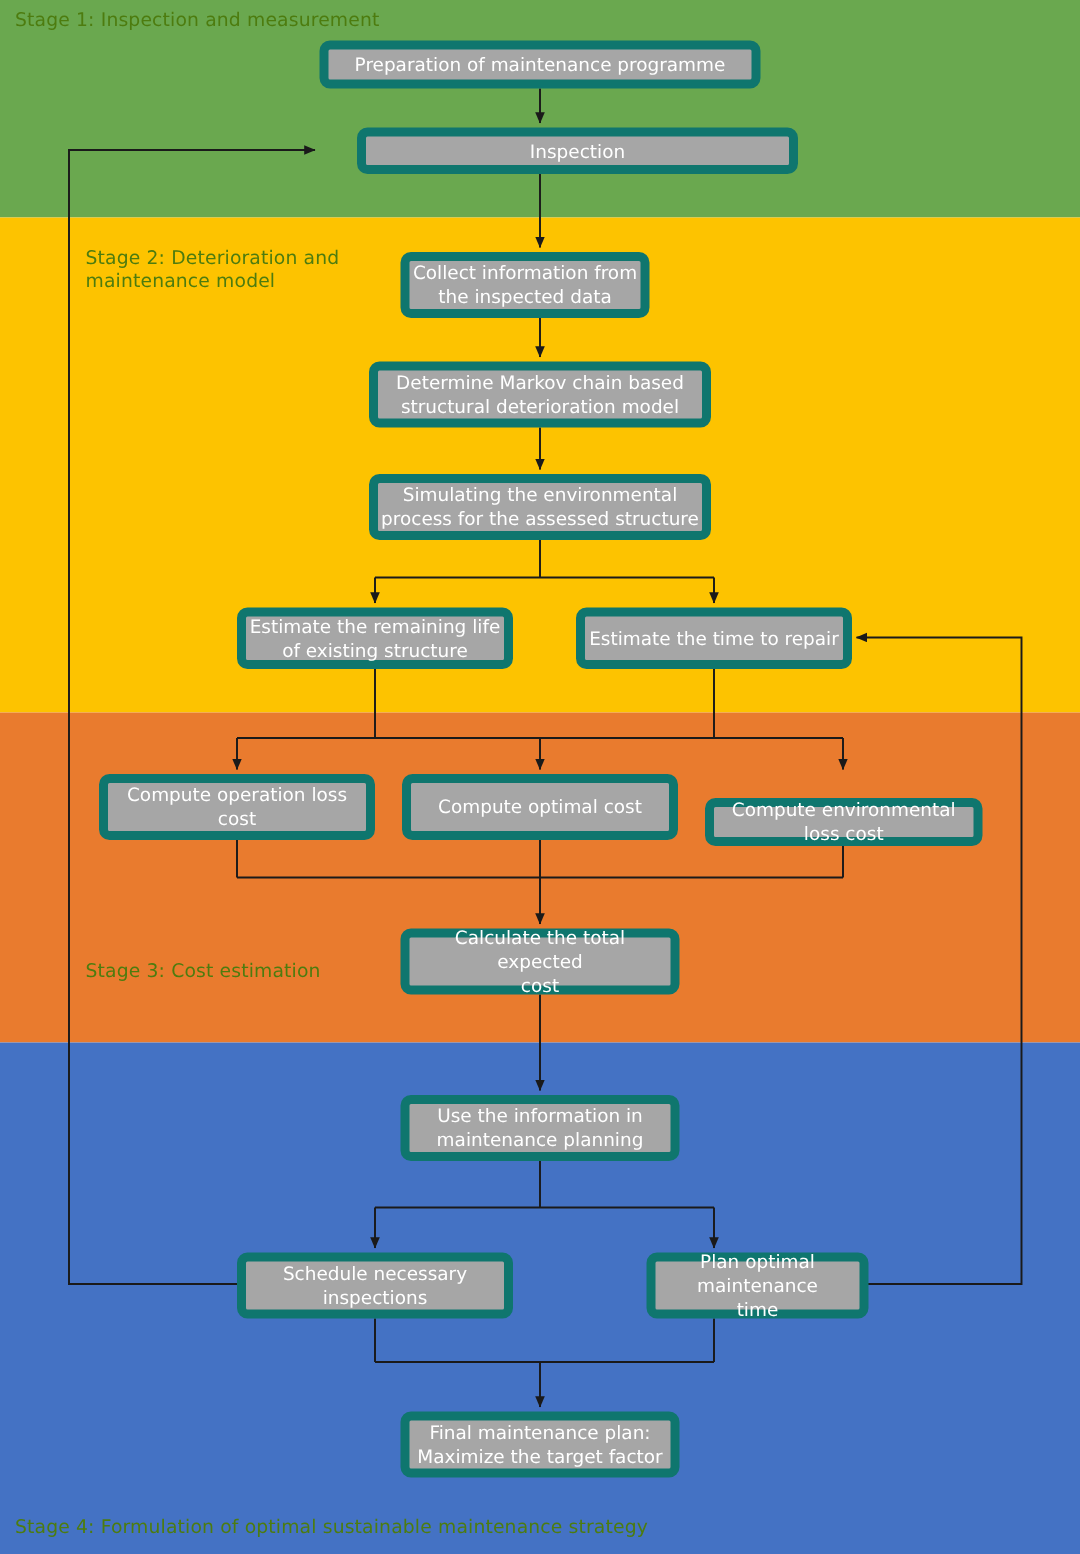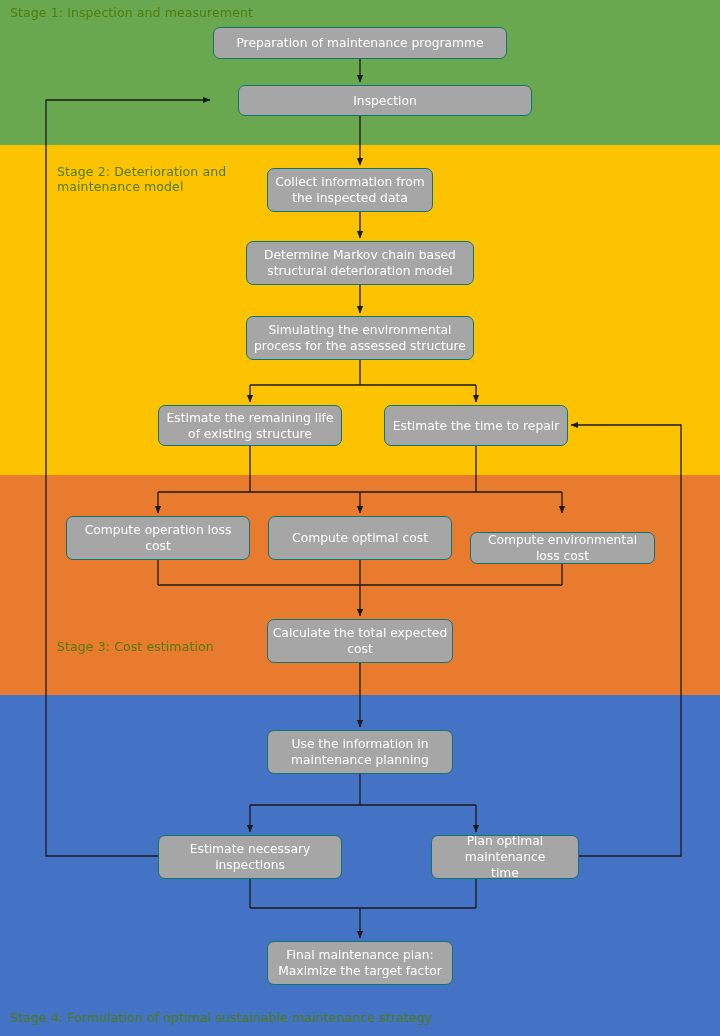--- a/index.html
+++ b/index.html
@@ -45,21 +45,21 @@
     width: 720px;
     height: 1036px;
     z-index: 2;
     pointer-events: none;
   }
 
   .node {
     position: absolute;
     box-sizing: border-box;
     background: #a6a6a6;
-    border: 1px solid #0f766e;
+    border: 6px solid #0f766e;
     border-radius: 7px;
     color: #ffffff;
     font-size: 12.3px;
     line-height: 16px;
     display: flex;
     align-items: center;
     justify-content: center;
     text-align: center;
     white-space: pre-line;
     z-index: 4;
@@ -149,20 +149,20 @@
   <div class="node" style="left:384px; top:405px; width:184px; height:41px;">Estimate the time to repair</div>
   <div class="node" style="left:66px;  top:516px; width:184px; height:44px;">Compute operation loss
 cost</div>
   <div class="node" style="left:268px; top:516px; width:184px; height:44px;">Compute optimal cost</div>
   <div class="node" style="left:470px; top:532px; width:185px; height:32px;">Compute environmental
 loss cost</div>
   <div class="node" style="left:267px; top:619px; width:186px; height:44px;">Calculate the total expected
 cost</div>
   <div class="node" style="left:267px; top:730px; width:186px; height:44px;">Use the information in
 maintenance planning</div>
-  <div class="node" style="left:158px; top:835px; width:184px; height:44px;">Estimate necessary
+  <div class="node" style="left:158px; top:835px; width:184px; height:44px;">Schedule necessary
 inspections</div>
   <div class="node" style="left:384px; top:835px; width:148px; height:44px;margin-left:47px;">Plan optimal maintenance
 time</div>
   <div class="node" style="left:267px; top:941px; width:186px; height:44px;">Final maintenance plan:
 Maximize the target factor</div>
 
 </div>
 
 </body></html>

